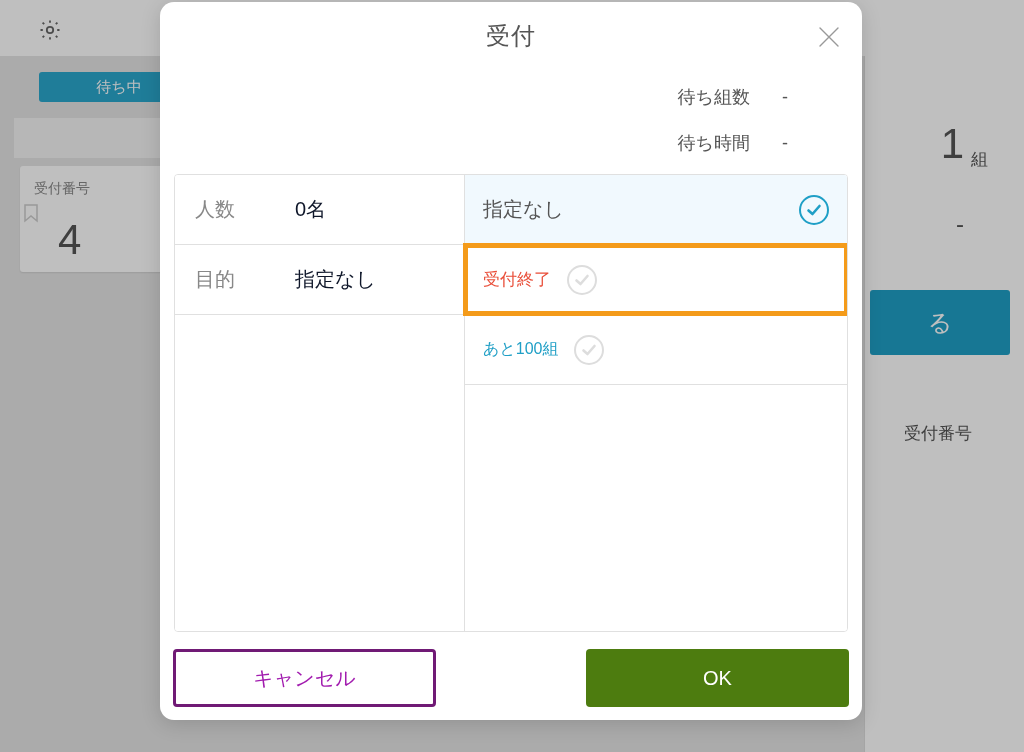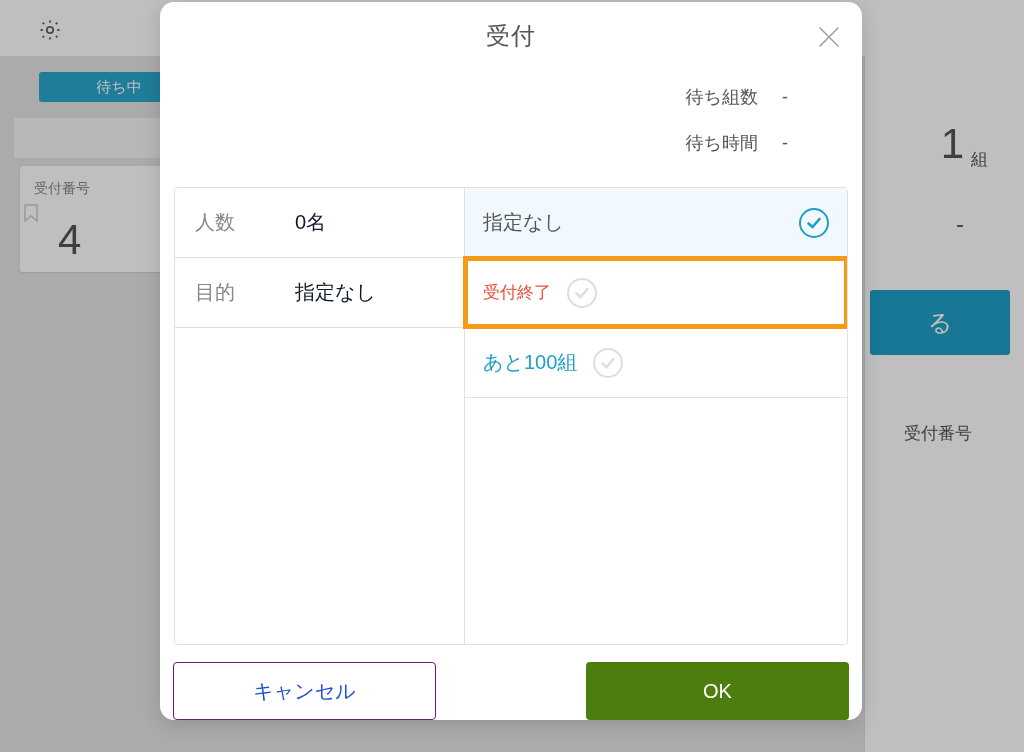--- a/index.html
+++ b/index.html
@@ -165,30 +165,30 @@
       padding-right: 60px;
       display: flex;
       flex-direction: column;
       justify-content: center;
       gap: 22px;
     }
     .stats-row {
       display: flex;
       justify-content: flex-end;
       align-items: center;
-      gap: 24px;
+      gap: 32px;
       font-size: 18px;
       color: #555;
     }
     .stats-row .val { width: 20px; text-align: left; }
 
     .body-area {
       height: 458px;
       display: flex;
-      margin: 17px 14px;
+      margin: 4px 14px;
       border: 1px solid #e0e0e0;
       border-radius: 4px;
       overflow: hidden;
     }
     .left-col {
       width: 290px;
       border-right: 1px solid #e0e0e0;
       background: #fff;
     }
     .left-row {
@@ -216,21 +216,21 @@
       border-bottom: 1px solid #e0e0e0;
       display: flex;
       align-items: center;
       padding: 0 18px;
       font-size: 20px;
       cursor: pointer;
     }
     .option-row.selected { background: #f1f9fe; }
     .option-row .option-label { flex: 1; color: #555; }
     .option-row .status-end { color: #e94f3a; font-size: 17px; margin-right: 16px; }
-    .option-row .status-remain { color: #1f9fc6; font-size: 20px; margin-right: 16px; }
+    .option-row .status-remain { color: #1f9fc6; font-size: 16px; margin-right: 16px; }
     .check-circle {
       width: 30px; height: 30px;
       border-radius: 50%;
       border: 2px solid #ddd;
       display: flex;
       align-items: center;
       justify-content: center;
       flex-shrink: 0;
     }
     .check-circle.checked { border-color: #1f9fc6; }
@@ -257,22 +257,22 @@
       height: 58px;
       border-radius: 4px;
       display: flex;
       align-items: center;
       justify-content: center;
       font-size: 20px;
       cursor: pointer;
     }
     .btn-cancel {
       background: #fff;
-      border: 1px solid #701a75;
-      color: #1d4ed8;
+      border: 3px solid #701a75;
+      color: #a21caf;
     }
     .btn-ok {
       background: #4d7c0f;
       color: #fff;
       border: none;
     }
   </style>
 </head>
 <body>
 

